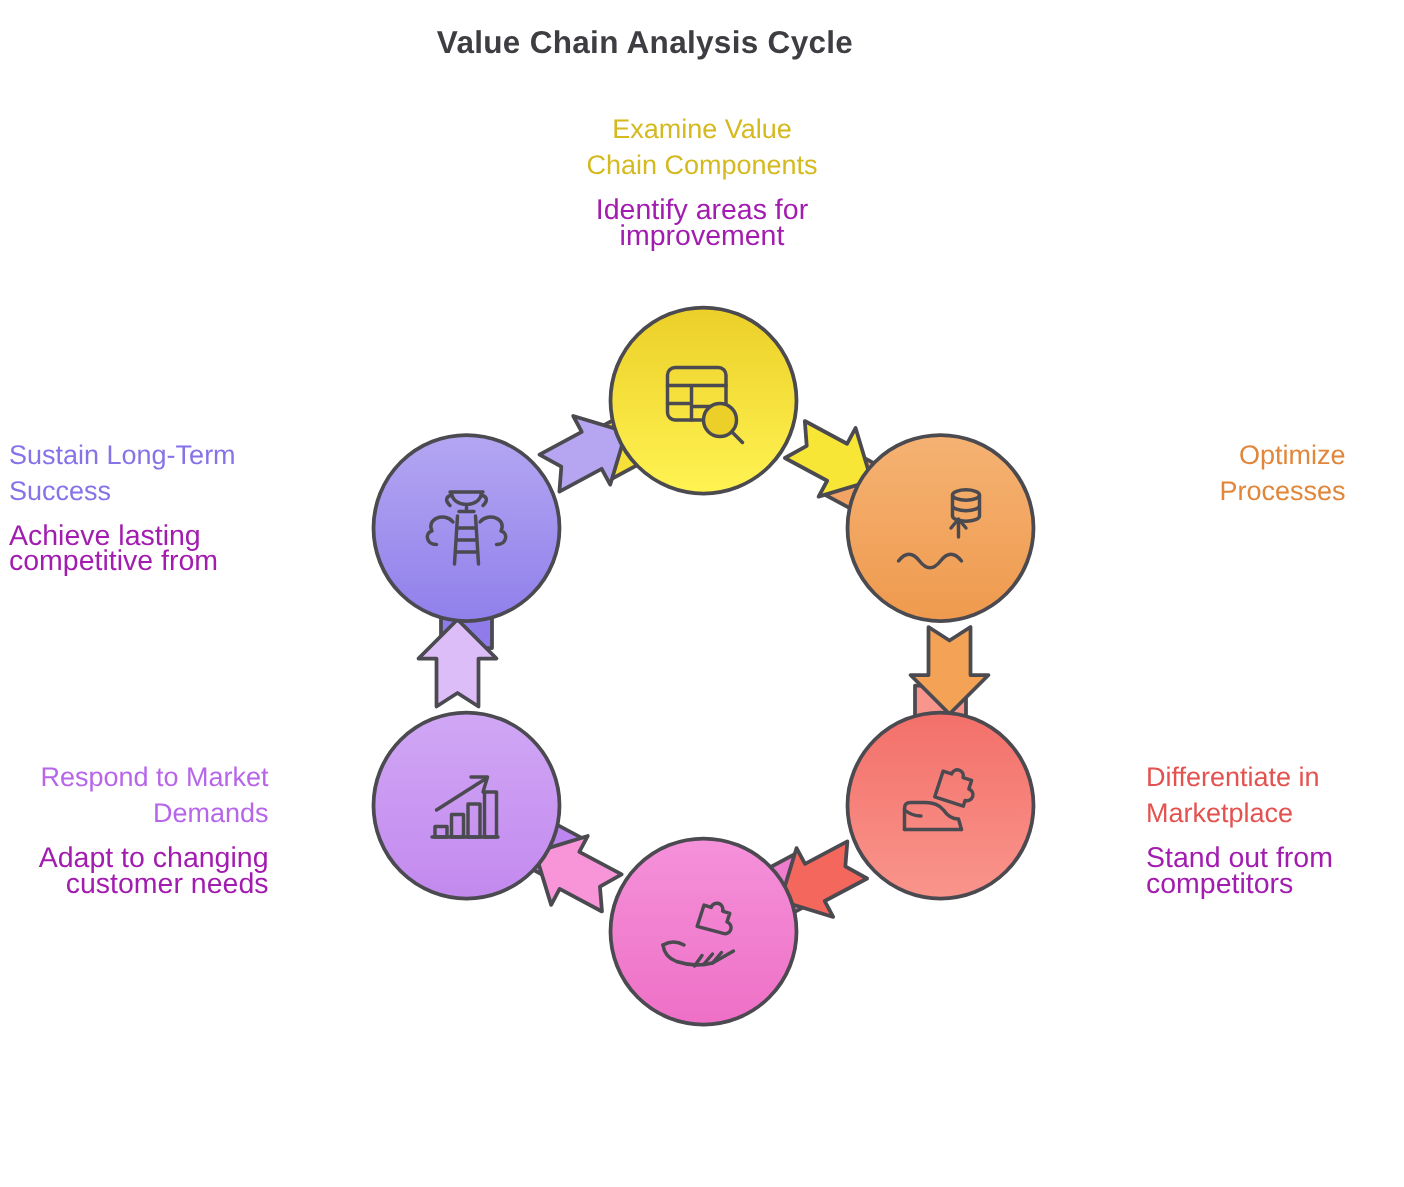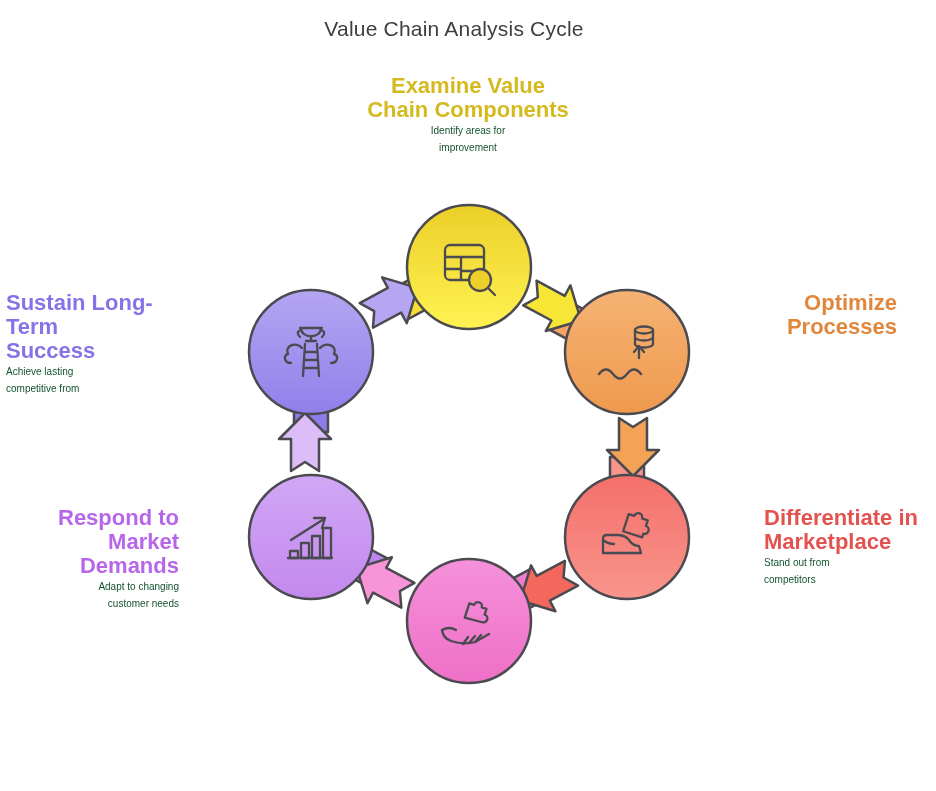--- a/index.html
+++ b/index.html
@@ -1,23 +1,23 @@
 <!DOCTYPE html>
 <html><head>
 <meta charset="utf-8">
 <style>
   html,body{margin:0;padding:0;background:#ffffff;}
   .canvas{position:relative;width:936px;height:791px;background:#ffffff;overflow:hidden;
           font-family:"Liberation Sans", sans-serif;}
   .diagram-svg{position:absolute;left:0;top:0;}
   .page-title{position:absolute;left:0;top:17px;width:860px;text-align:center;
-              font-size:21px;font-weight:400;color:#3d3d42;letter-spacing:.2px;margin-left:24px;}
+              font-size:21px;font-weight:700;color:#3d3d42;letter-spacing:.2px;}
   .label-block{position:absolute;}
-  .heading{display:block;font-size:22px;line-height:24px;font-weight:700;white-space:pre-line;}
-  .subtitle{display:block;margin-top:0;font-size:10px;line-height:17px;color:#14532d;white-space:pre-line;}
+  .heading{display:block;font-size:18px;line-height:24px;font-weight:400;white-space:pre-line;}
+  .subtitle{display:block;margin-top:10px;font-size:19px;line-height:17px;color:#a21caf;white-space:pre-line;}
   .lb-top    {left:318px;top:74px;width:300px;text-align:center;}
   .lb-right1 {left:702px;top:291px;width:195px;text-align:right;}
   .lb-right2 {left:764px;top:506px;width:195px;text-align:left;}
   .lb-bottom {left:318px;top:722px;width:300px;text-align:center;}
   .lb-left2  {right:757px;top:506px;width:195px;text-align:right;}
   .lb-left1  {right:735px;top:291px;width:195px;text-align:left;}
 </style>
 </head>
 <body>
 

